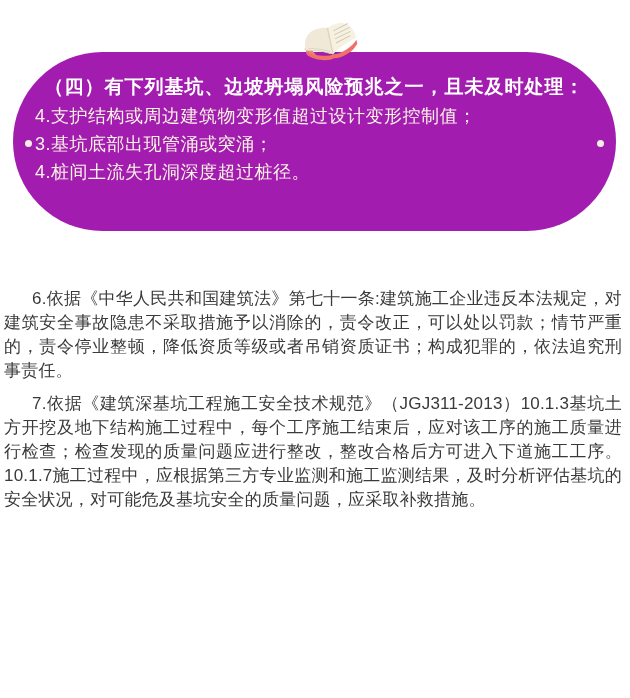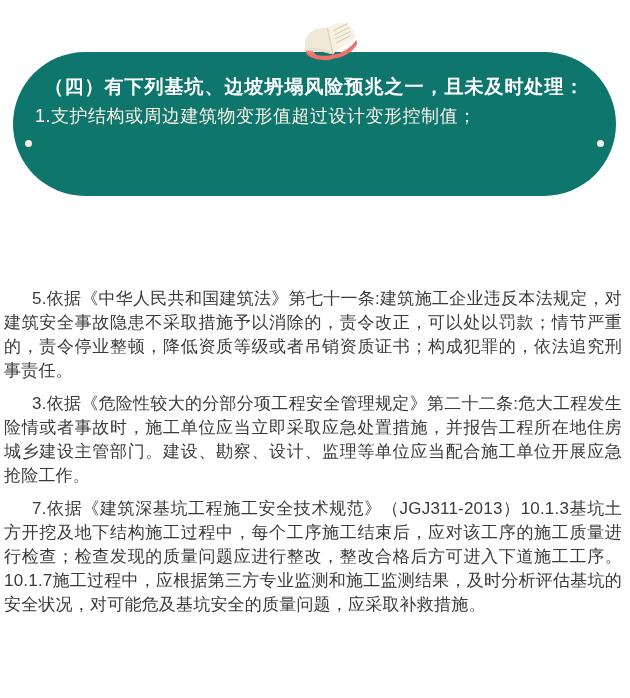--- a/index.html
+++ b/index.html
@@ -8,22 +8,22 @@
     background: #ffffff;
     position: relative;
     overflow: hidden;
     font-family: "Liberation Sans", "DejaVu Sans", sans-serif;
   }
 
   
   .risk-card {
     position: absolute;
     left: 13px; top: 52px;
-    width: 603px; height: 144px;
-    background: #0f766e;
+    width: 603px; height: 179px;
+    background: #a21caf;
     border-radius: 93px;
     box-sizing: border-box;
     padding-top: 22px;
   }
   .risk-card-title {
     text-align: center;
     color: #ffffff;
     font-size: 19px;
     line-height: 26px;
     font-weight: bold;
@@ -74,21 +74,23 @@
     text-indent: 28px;
     letter-spacing: 0.2px;
   }
 </style>
 </head>
 <body>
 
 <div class="risk-card">
   <div class="risk-card-title">（四）有下列基坑、边坡坍塌风险预兆之一，且未及时处理：</div>
   <div class="risk-card-items">
-    <div class="risk-card-item">1.支护结构或周边建筑物变形值超过设计变形控制值；</div>
+    <div class="risk-card-item">4.支护结构或周边建筑物变形值超过设计变形控制值；</div>
+    <div class="risk-card-item">3.基坑底部出现管涌或突涌；</div>
+    <div class="risk-card-item">4.桩间土流失孔洞深度超过桩径。</div>
   </div>
   <span class="edge-dot left"></span>
   <span class="edge-dot right"></span>
 </div>
 
 <div class="book-icon">
   <svg viewBox="0 0 56 44" xmlns="http://www.w3.org/2000/svg">
 
     <path d="M3 27 C9 34 24 38 28 36 C32 38 47 34 53 27 L53 31 C47 39 32 42 28 40 C24 42 9 39 3 31 Z" fill="#ef7168"></path>
     <path d="M2 25 L6 31 L12 34 L8 26 Z" fill="#ee8078"></path>
@@ -103,16 +105,15 @@
     <path d="M33 18 L49 14" stroke="#cfc8b4" stroke-width="0.9" fill="none"></path>
     <path d="M33 22 L49 18" stroke="#cfc8b4" stroke-width="0.9" fill="none"></path>
     <path d="M33 26 L48 22" stroke="#cfc8b4" stroke-width="0.9" fill="none"></path>
 
     <path d="M6 26 C14 27 21 30 26 33" stroke="#d9d2be" stroke-width="0.9" fill="none"></path>
     <path d="M6 28 C14 29 21 32 26 35" stroke="#d9d2be" stroke-width="0.9" fill="none"></path>
   </svg>
 </div>
 
 <div class="legal-text">
-  <p class="legal-paragraph">5.依据《中华人民共和国建筑法》第七十一条:建筑施工企业违反本法规定，对建筑安全事故隐患不采取措施予以消除的，责令改正，可以处以罚款；情节严重的，责令停业整顿，降低资质等级或者吊销资质证书；构成犯罪的，依法追究刑事责任。</p>
-  <p class="legal-paragraph">3.依据《危险性较大的分部分项工程安全管理规定》第二十二条:危大工程发生险情或者事故时，施工单位应当立即采取应急处置措施，并报告工程所在地住房城乡建设主管部门。建设、勘察、设计、监理等单位应当配合施工单位开展应急抢险工作。</p>
+  <p class="legal-paragraph">6.依据《中华人民共和国建筑法》第七十一条:建筑施工企业违反本法规定，对建筑安全事故隐患不采取措施予以消除的，责令改正，可以处以罚款；情节严重的，责令停业整顿，降低资质等级或者吊销资质证书；构成犯罪的，依法追究刑事责任。</p>
   <p class="legal-paragraph">7.依据《建筑深基坑工程施工安全技术规范》（JGJ311-2013）10.1.3基坑土方开挖及地下结构施工过程中，每个工序施工结束后，应对该工序的施工质量进行检查；检查发现的质量问题应进行整改，整改合格后方可进入下道施工工序。10.1.7施工过程中，应根据第三方专业监测和施工监测结果，及时分析评估基坑的安全状况，对可能危及基坑安全的质量问题，应采取补救措施。</p>
 </div>
 
 </body></html>

